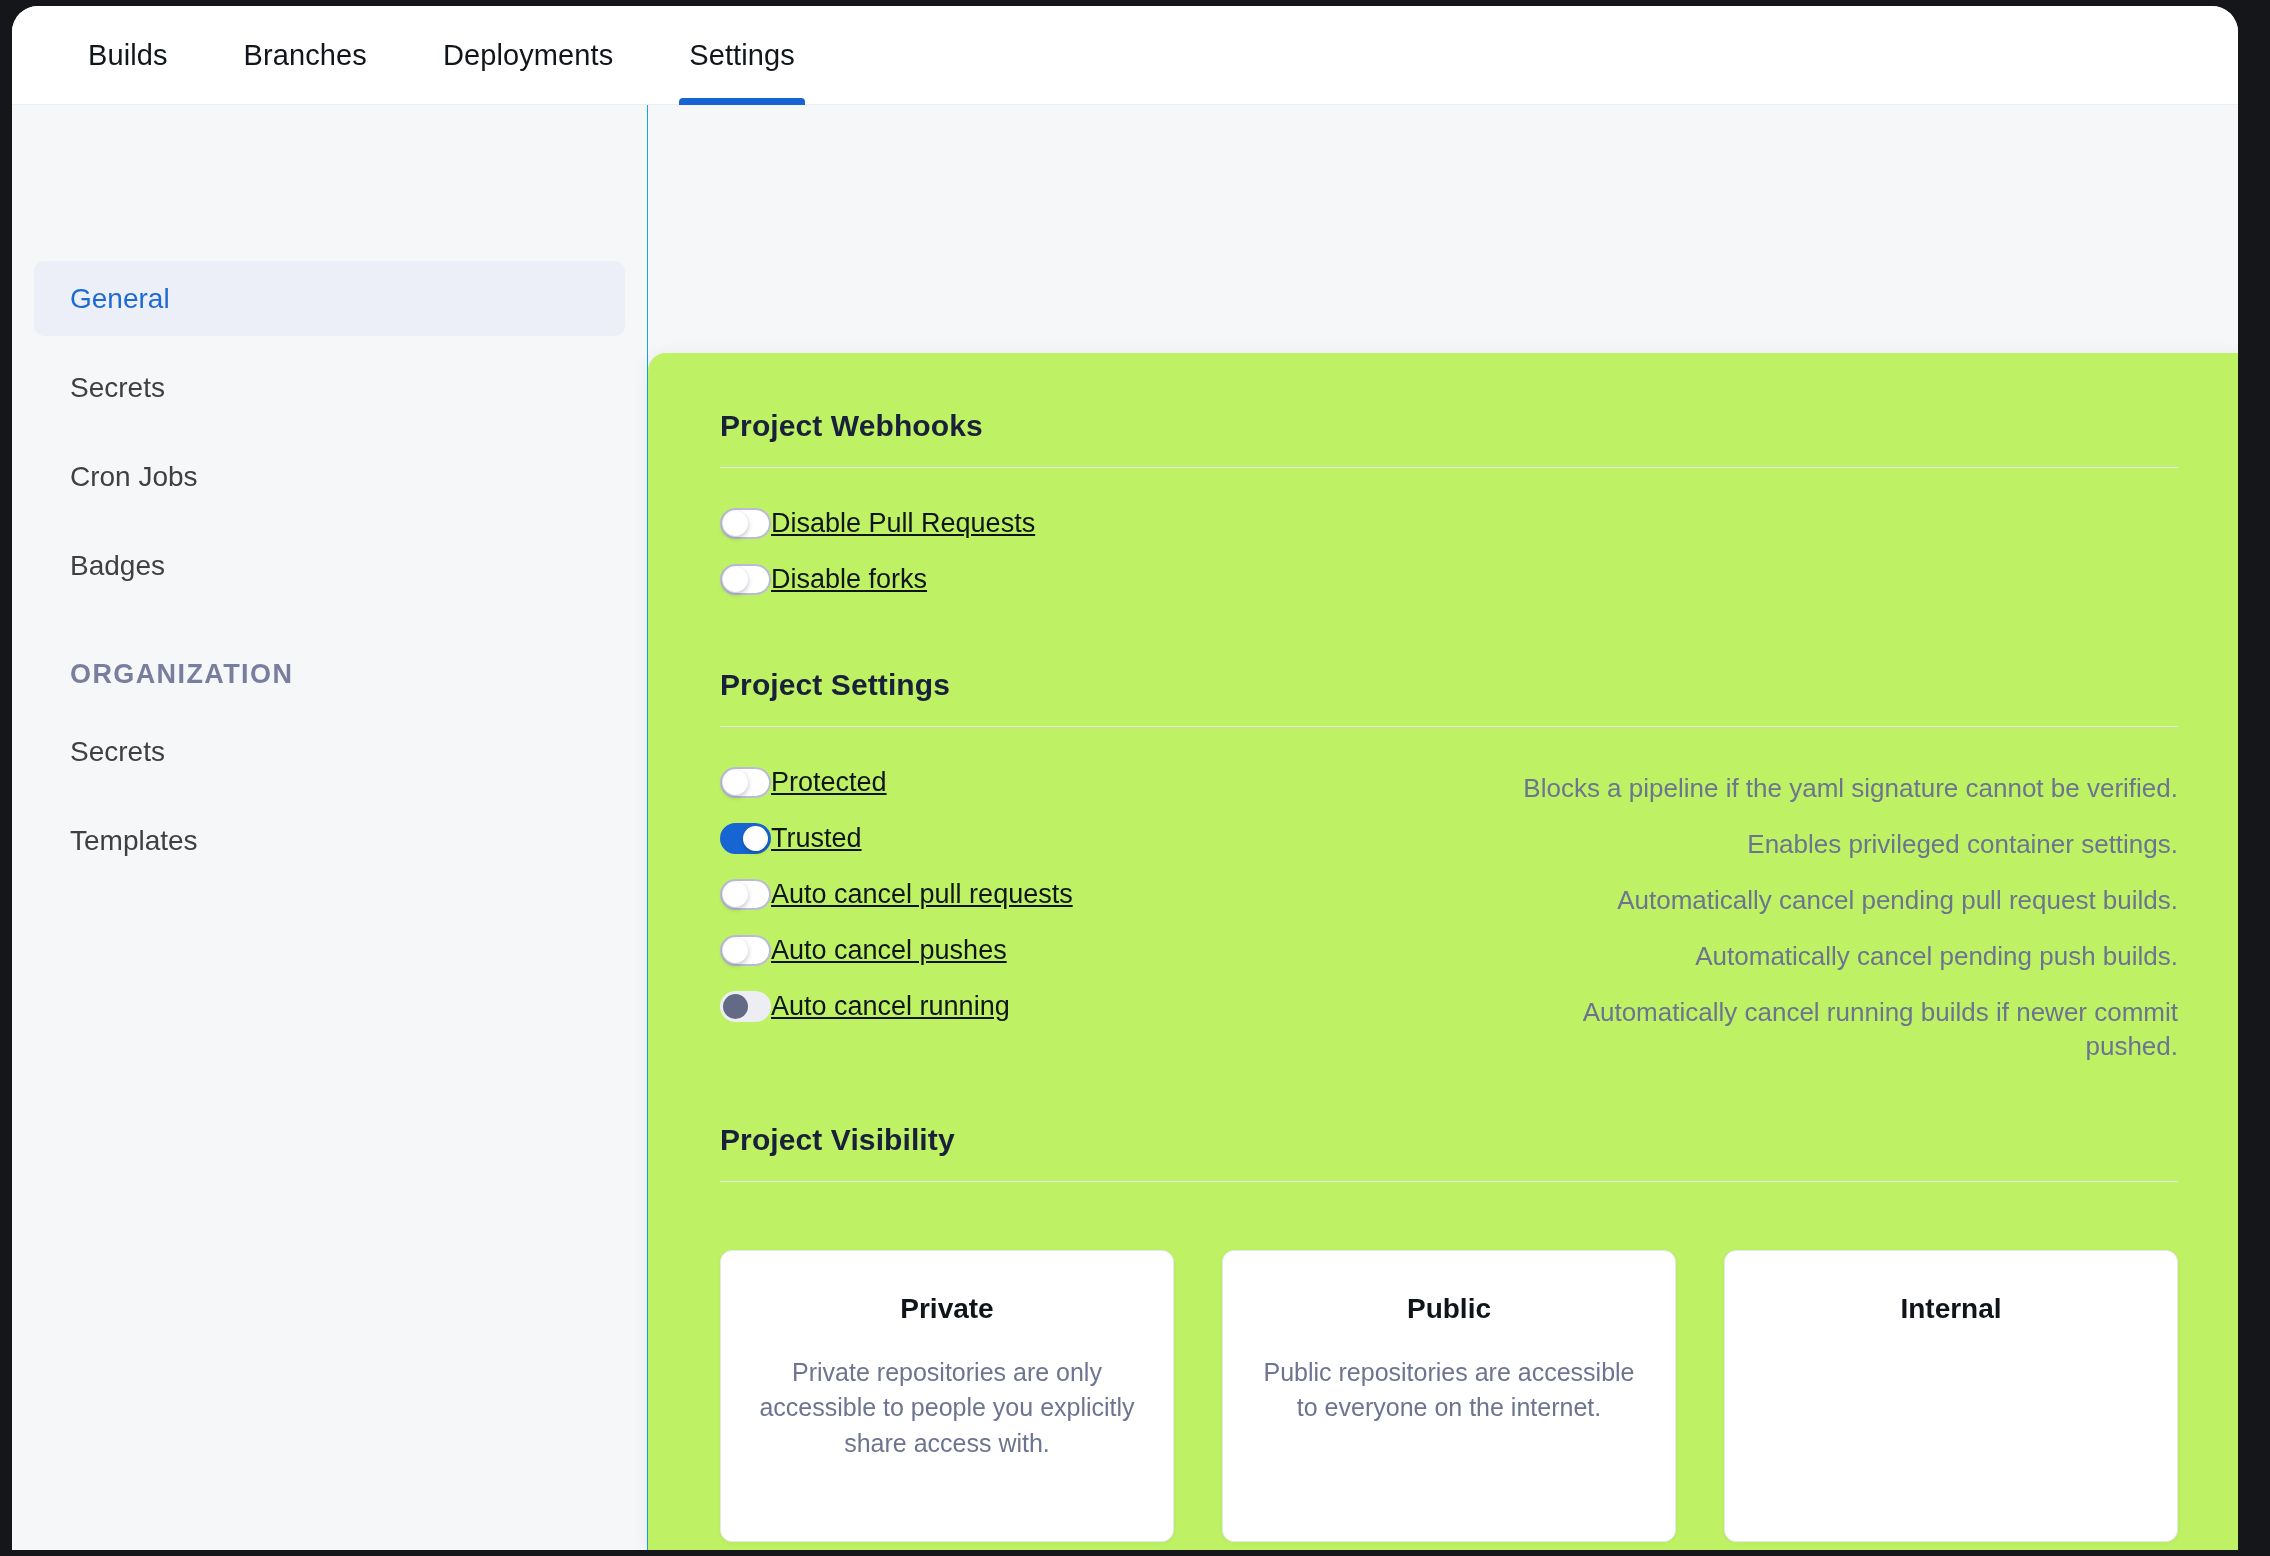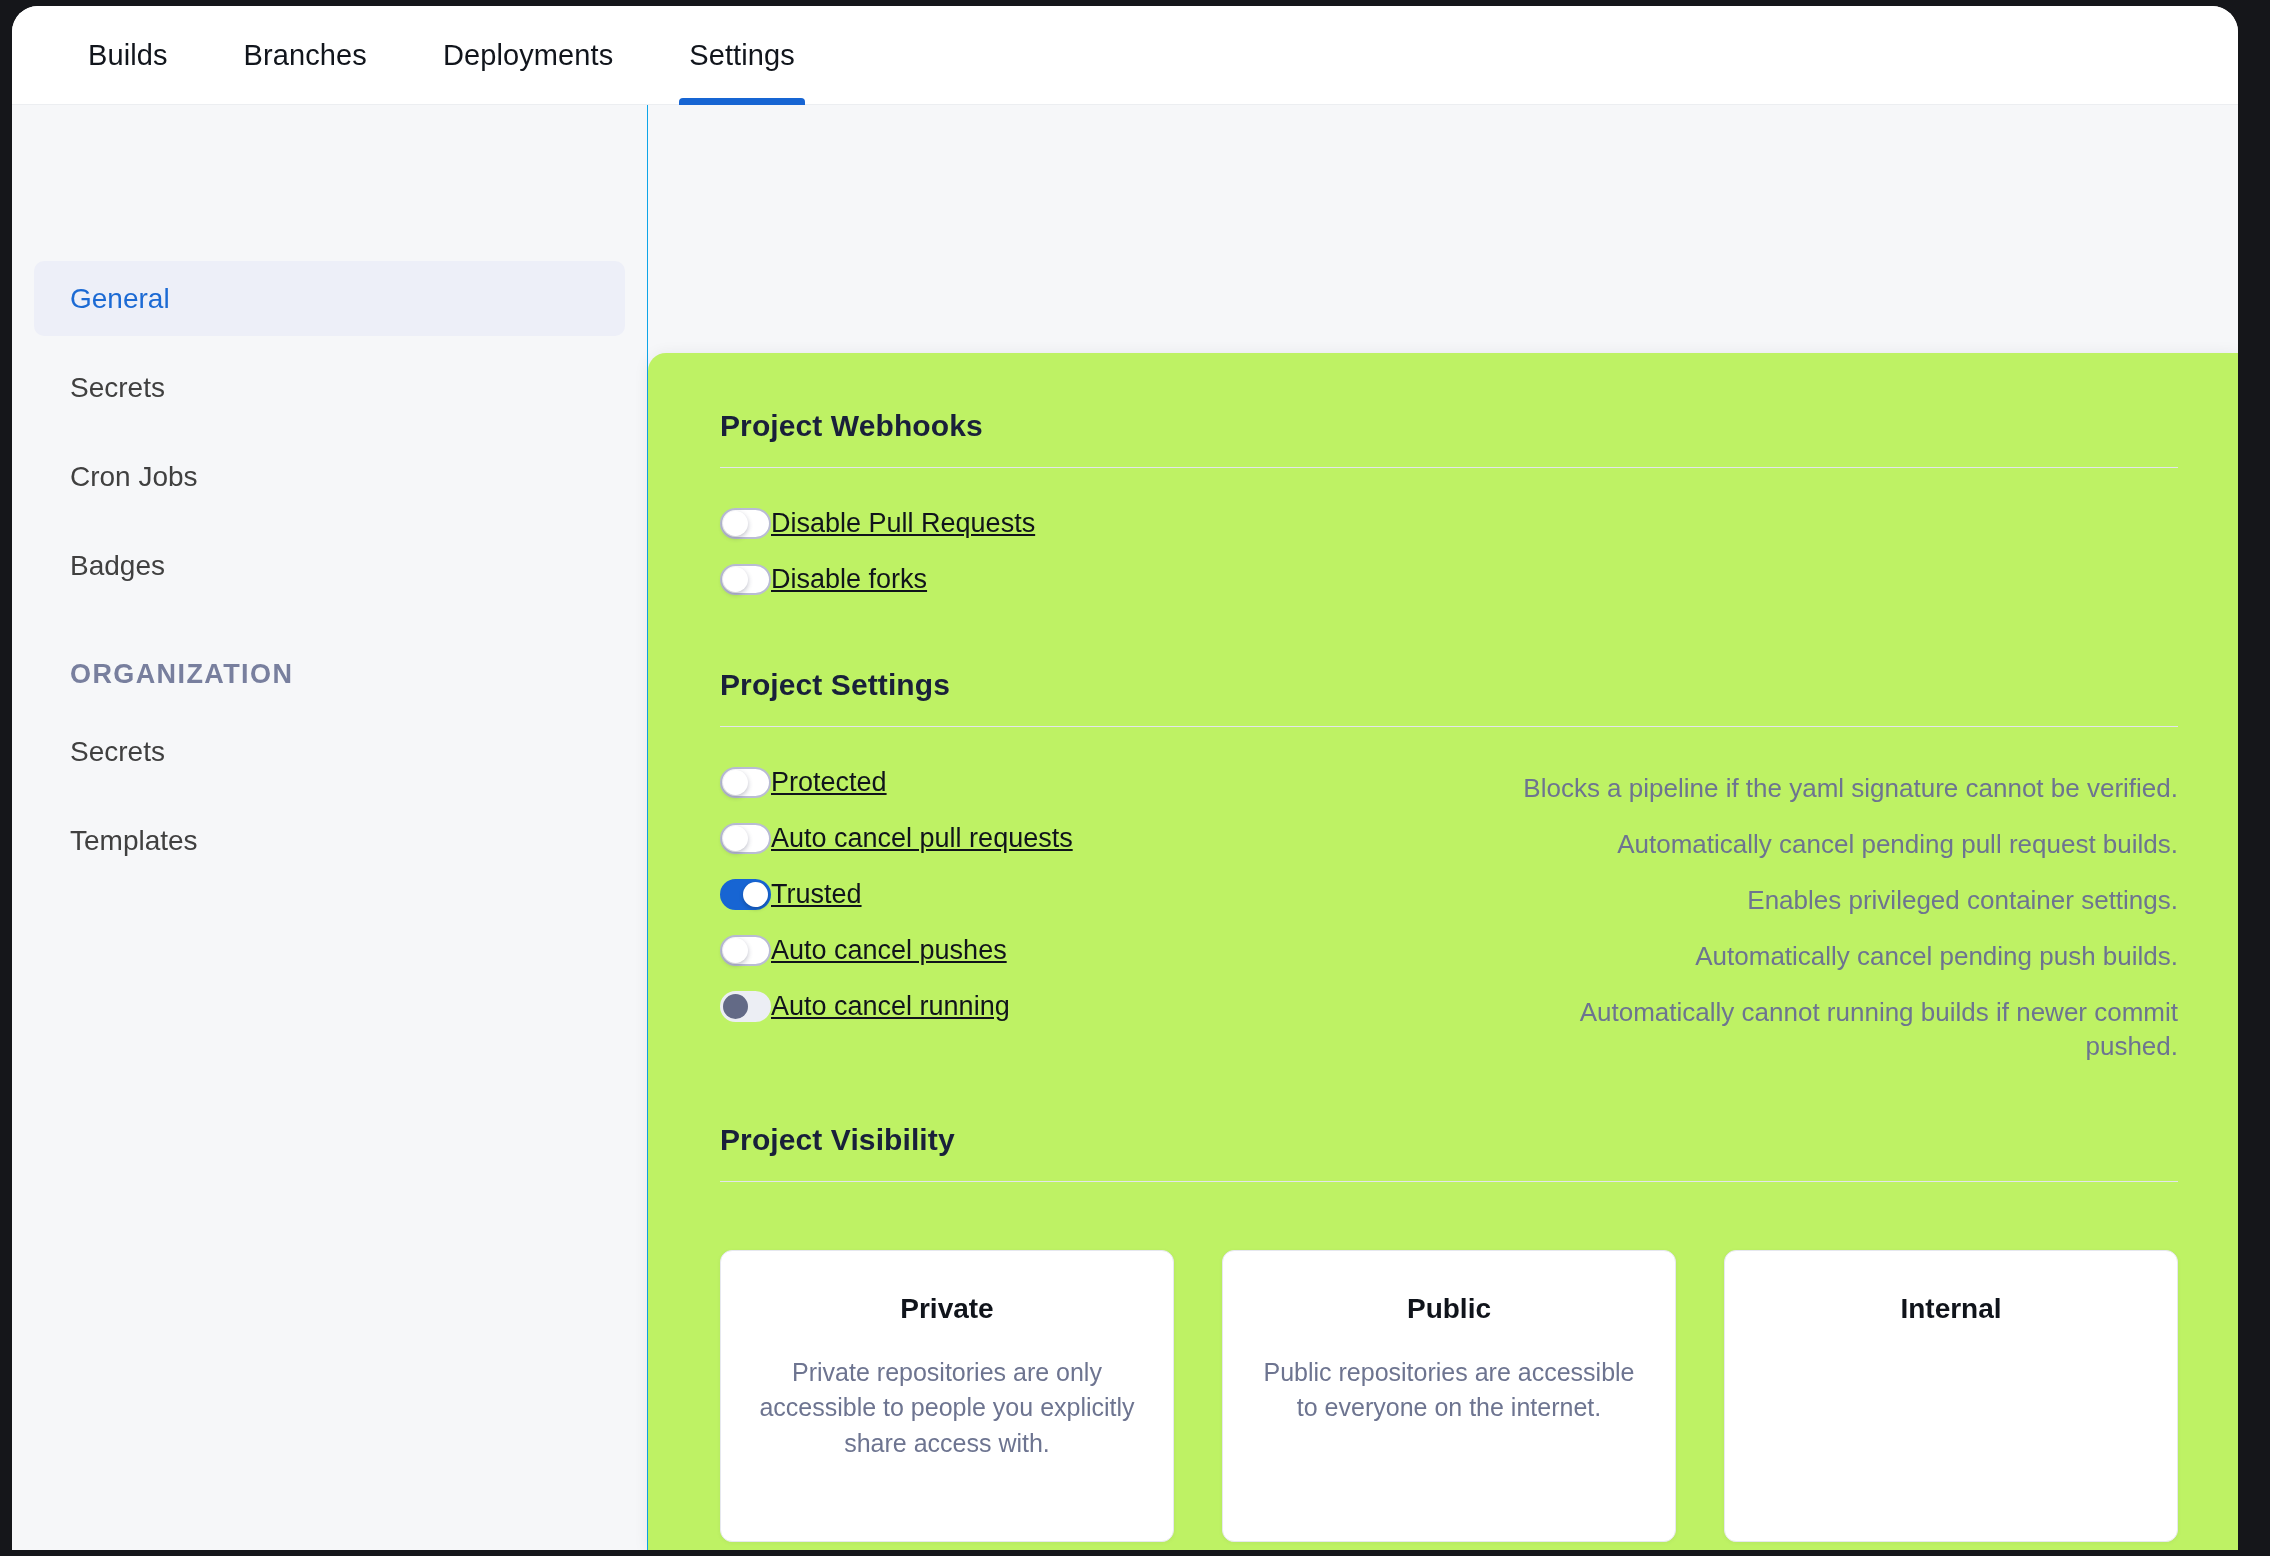--- a/index.html
+++ b/index.html
@@ -338,56 +338,56 @@
               <div class="switch off">
                 <div class="knob"></div>
               </div>
               <div class="row-label">Protected</div>
             </div>
             <div class="row-desc">Blocks a pipeline if the yaml signature cannot be verified.</div>
           </div>
 
           <div class="row">
             <div class="row-left">
+              <div class="switch on">
+                <div class="knob"></div>
+              </div>
+              <div class="row-label">Trusted</div>
+            </div>
+            <div class="row-desc">Enables privileged container settings.</div>
+          </div>
+
+          <div class="row">
+            <div class="row-left">
               <div class="switch off">
                 <div class="knob"></div>
               </div>
               <div class="row-label">Auto cancel pull requests</div>
             </div>
             <div class="row-desc">Automatically cancel pending pull request builds.</div>
           </div>
 
           <div class="row">
             <div class="row-left">
-              <div class="switch on">
-                <div class="knob"></div>
-              </div>
-              <div class="row-label">Trusted</div>
-            </div>
-            <div class="row-desc">Enables privileged container settings.</div>
-          </div>
-
-          <div class="row">
-            <div class="row-left">
               <div class="switch off">
                 <div class="knob"></div>
               </div>
               <div class="row-label">Auto cancel pushes</div>
             </div>
             <div class="row-desc">Automatically cancel pending push builds.</div>
           </div>
 
           <div class="row">
             <div class="row-left">
               <div class="switch disabled">
                 <div class="knob"></div>
               </div>
               <div class="row-label">Auto cancel running</div>
             </div>
-            <div class="row-desc" style="max-width:640px;margin-left:auto">Automatically cannot running builds if newer commit pushed.</div>
+            <div class="row-desc" style="max-width:640px;margin-left:auto">Automatically cancel running builds if newer commit pushed.</div>
           </div>
 
         </div>
 
         <div style="height:54px"></div>
         <h2 class="section-title">Project Visibility</h2>
         <div class="section-rule"></div>
 
         <div class="vis-wrap">
           <div class="vis-grid">

